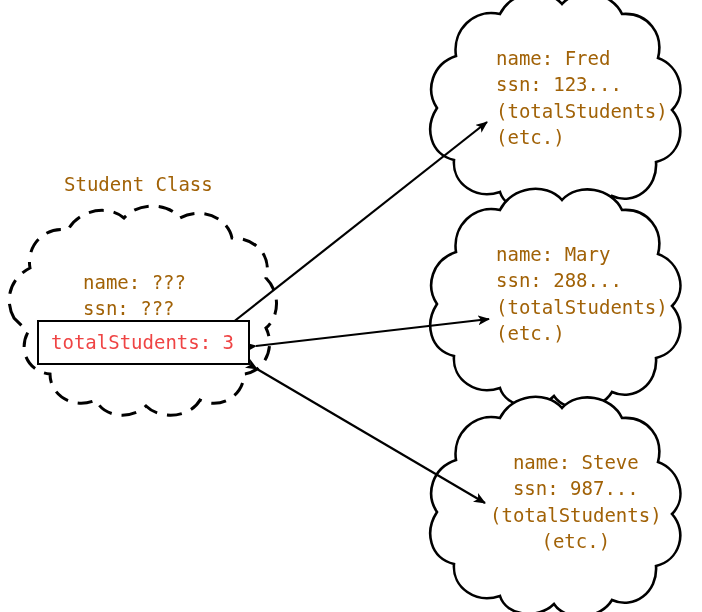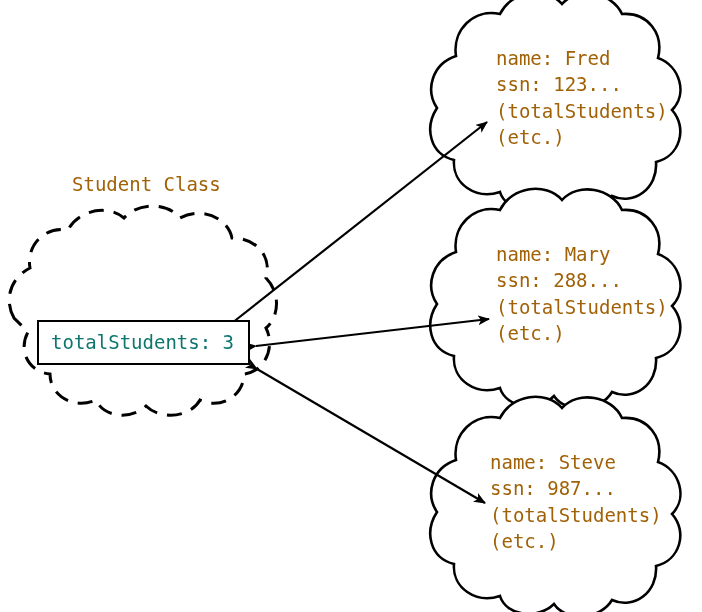--- a/index.html
+++ b/index.html
@@ -28,21 +28,20 @@
     font-family: "DejaVu Sans Mono", "Liberation Mono", monospace;
     color: #a16207;
     white-space: pre;
     line-height: 25.5px;
     font-size: 19px;
   }
   #class-title {
     left: 64px;
     top: 172px;
     font-size: 19px;
-    margin-left: 8px;
   }
   #class-attr-lines {
     left: 83px;
     top: 270px;
   }
   #static-box {
     position: absolute;
     left: 37px;
     top: 320px;
     width: 213px;
@@ -51,35 +50,35 @@
     background: #ffffff;
     box-sizing: border-box;
   }
   #static-box-label {
     position: absolute;
     left: 12px;
     top: 9px;
     font-size: 19px;
     font-family: "DejaVu Sans Mono", "Liberation Mono", monospace;
     white-space: pre;
-    color: #0f766e;
+    color: #ef4444;
   }
   #caption {
     left: 8px;
     top: 455px;
     font-size: 19px;
     line-height: 25.4px;
   }
   .obj-text {
     font-size: 19px;
     line-height: 26.4px;
   }
   #obj-text-0 { left: 496px; top: 45px; }
   #obj-text-1 { left: 496px; top: 241px; }
-  #obj-text-2 { left: 490px; top: 449px; }
+  #obj-text-2 { left: 490px; top: 449px; text-align: center; }
 </style>
 </head>
 <body>
 
 <div id="stage">
 
   <svg class="layer" viewBox="0 0 702 612">
     <defs>
       <marker id="ah" markerWidth="14" markerHeight="14" refX="11" refY="5" orient="auto" markerUnits="userSpaceOnUse">
         <path d="M0,0 L12,5 L0,10 L3,5 Z" fill="#000000"></path>
@@ -157,20 +156,22 @@
 
     <line x1="232" y1="323" x2="487" y2="122" stroke="#000000" stroke-width="2.2" marker-start="url(#ah)" marker-end="url(#ah)"></line>
 
     <line x1="256" y1="346" x2="489" y2="319" stroke="#000000" stroke-width="2.2" marker-start="url(#ah)" marker-end="url(#ah)"></line>
 
     <line x1="257" y1="369" x2="485" y2="503" stroke="#000000" stroke-width="2.2" marker-start="url(#ah)" marker-end="url(#ah)"></line>
   </svg>
 
   <div class="txt" id="class-title">Student Class</div>
 
+  <div class="txt" id="class-attr-lines">name: ???
+ssn: ???</div>
 
   <div id="static-box">
     <span id="static-box-label">totalStudents: 3</span>
   </div>
 
   <div class="txt obj-text" id="obj-text-0">name: Fred
 ssn: 123...
 (totalStudents)
 (etc.)</div>
 

